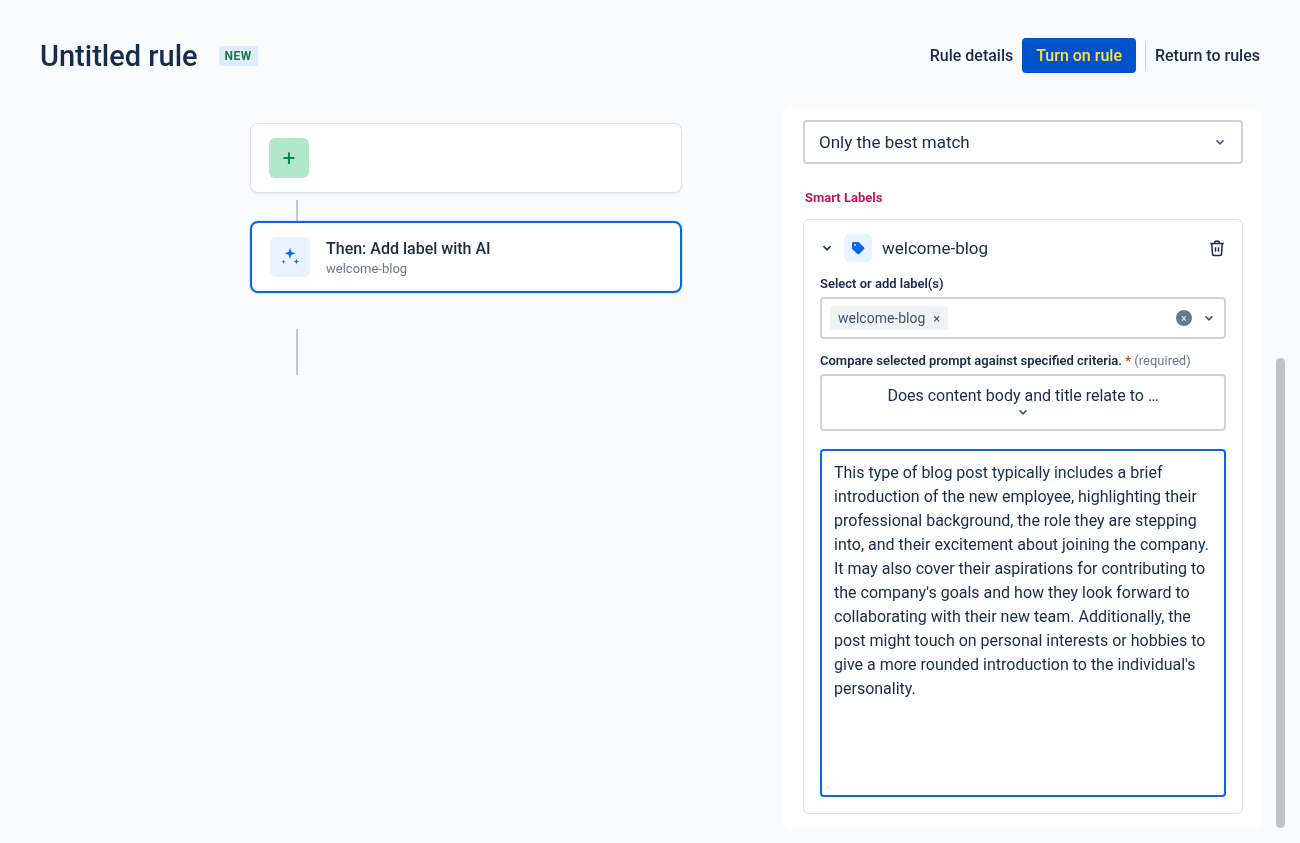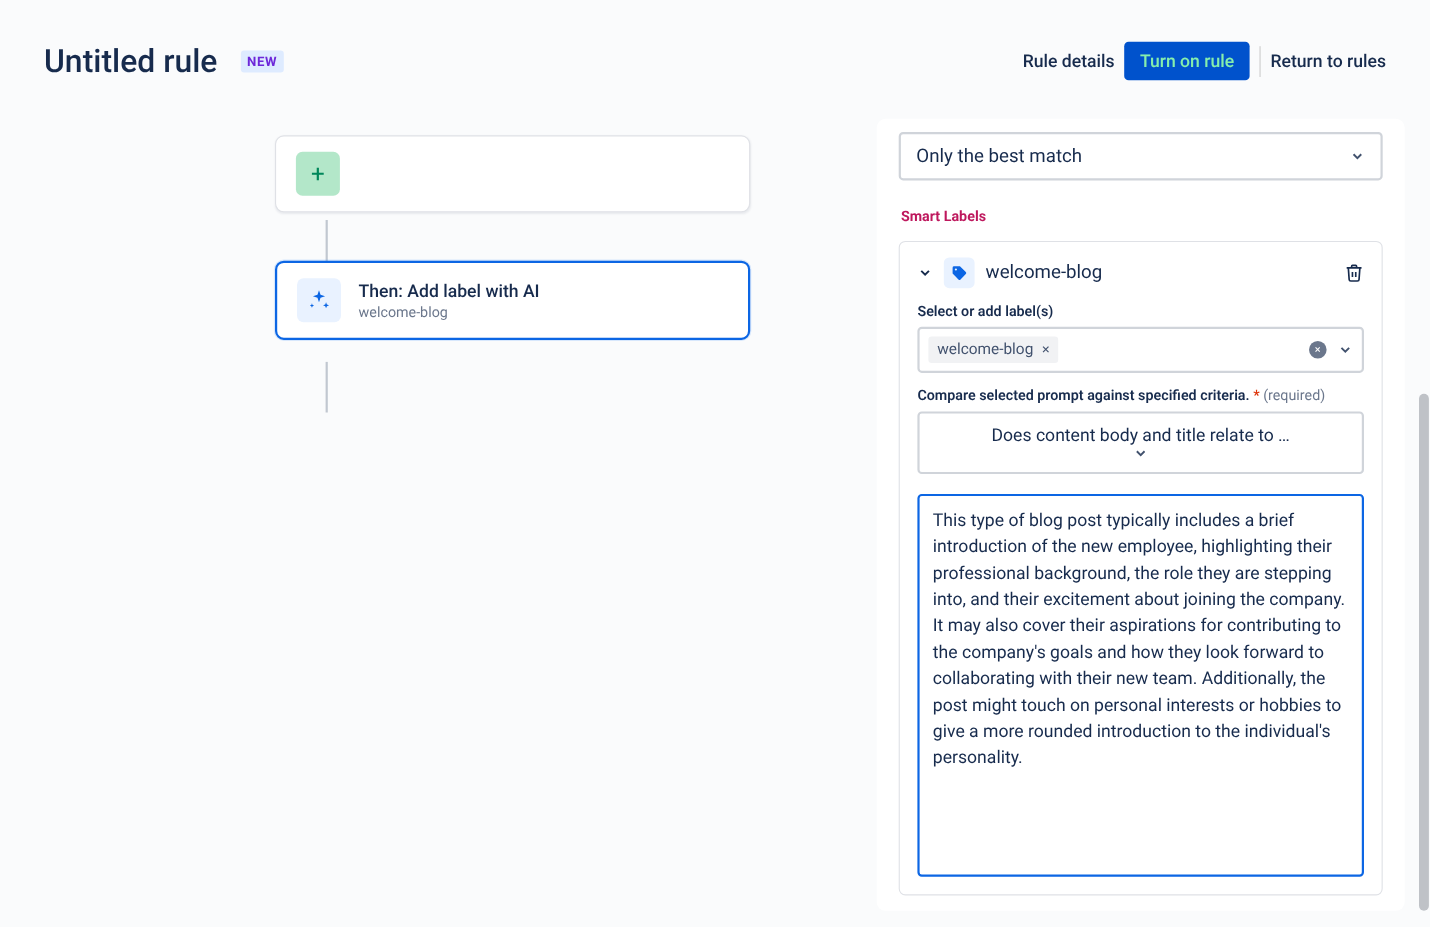--- a/index.html
+++ b/index.html
@@ -15,32 +15,32 @@
   .header {
     display: flex;
     align-items: center;
     padding: 38px 40px 0 40px;
     justify-content: space-between;
   }
   .header-left { display: flex; align-items: center; gap: 21px; }
   .page-title { font-size: 29px; font-weight: 500; color: #172b4d; }
   .badge-new {
     background: #deebff;
-    color: #6d28d9;
+    color: #15803d;
     font-size: 12px;
     font-weight: 700;
     letter-spacing: 0.5px;
     padding: 3px 6px;
     border-radius: 3px;
   }
   .header-right { display: flex; align-items: center; gap: 9px; justify-content: center; }
   .link-btn { font-size: 16px; color: #172b4d; font-weight: 500; cursor: pointer; }
   .primary-btn {
     background: #0052cc;
-    color: #86efac;
+    color: #fde047;
     font-size: 16px;
     font-weight: 500;
     padding: 8px 14px;
     border-radius: 4px;
     cursor: pointer;
   }
   .divider-v { width: 1px; height: 28px; background: #ccc; }
 
   .canvas { position: relative; padding-top: 50px; padding-left: 250px; }
   .node {
@@ -51,21 +51,21 @@
     align-items: center;
     padding: 14px 18px;
     gap: 16px;
     box-shadow: 0 1px 2px rgba(9,30,66,0.08);
   }
   .node-when { width: 432px; margin-bottom: 0; }
   .node-then {
     width: 432px;
     border: 2px solid #0c66e4;
     box-shadow: 0 0 0 1px rgba(76,154,255,0.2);
-    margin-top: 44px;
+    margin-top: 28px;
     position: relative;
   }
   .node-icon { width: 40px; height: 40px; border-radius: 6px; display:flex; align-items:center; justify-content:center; flex-shrink:0;}
   .node-icon.green { background: #b3e7c9; color:#00875a; font-size: 22px; font-weight:400;}
   .node-icon.ai { background: #e9f2ff; color:#0c66e4; }
   .node-text .node-title { font-size: 16px; font-weight: 500; color: #172b4d; }
   .node-text .node-sub { font-size: 13px; color: #6b778c; margin-top: 3px; }
   .connector {
     position: absolute;
     width: 2px;
@@ -91,21 +91,21 @@
     padding: 10px 14px;
     margin-top: 48px;
     margin-left: 17px;
     font-size: 16px;
     color: #42526e;
     cursor: pointer;
   }
 
   .side-panel {
     position: absolute;
-    right: 23px;
+    right: 37px;
     top: 108px;
     width: 480px;
     height: 720px;
     background: #fff;
     border-radius: 8px;
     padding: 12px 20px 0 20px;
   }
   .select-box {
     border: 2px solid #d0d4da;
     border-radius: 4px;

